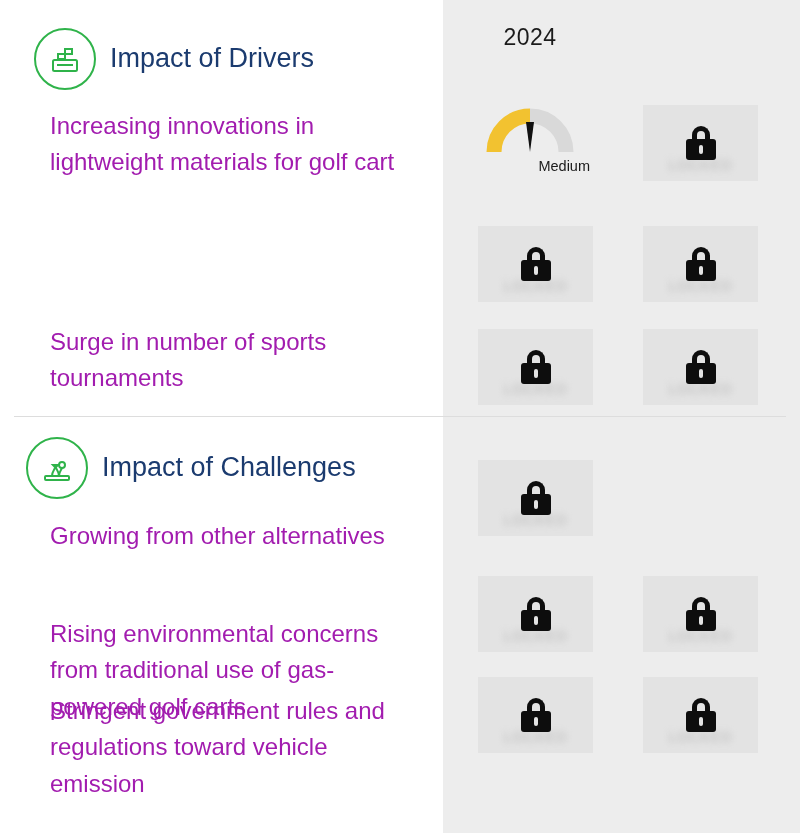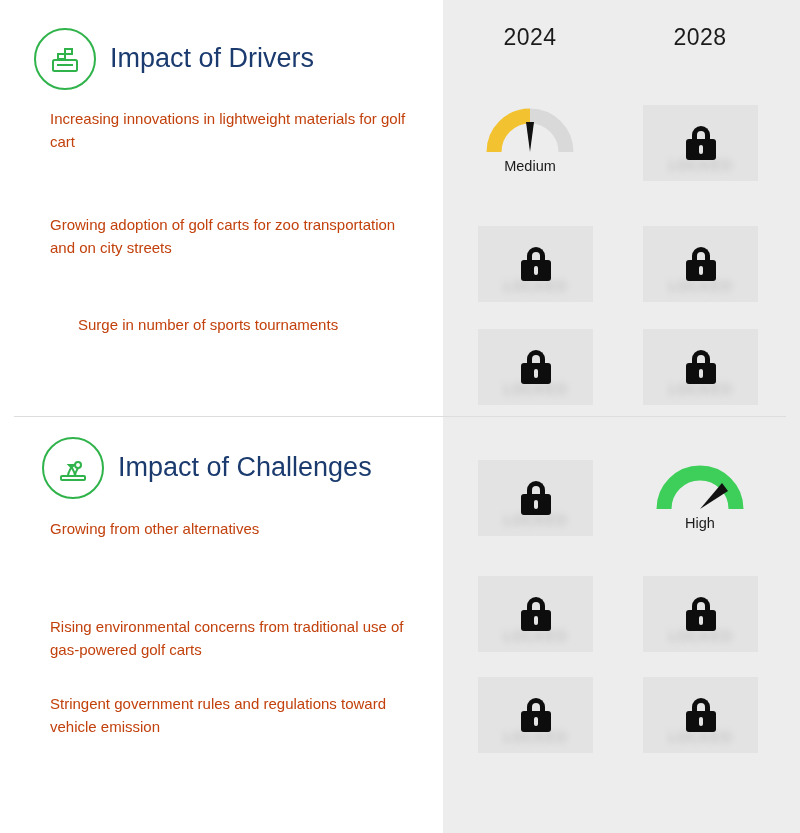--- a/index.html
+++ b/index.html
@@ -60,21 +60,21 @@
   .col-head.c2028 { left: 640px; }
 
   
   .section-title-row {
     position: absolute;
     display: flex;
     align-items: center;
     gap: 14px;
   }
   .section-title-row.drivers { left: 34px; top: 28px; }
-  .section-title-row.challenges { left: 42px; top: 437px; }
+  .section-title-row.challenges { left: 26px; top: 437px; }
   .circle-icon {
     width: 58px;
     height: 58px;
     border-radius: 50%;
     border: 2px solid #2fb34a;
     background: #ffffff;
     display: flex;
     align-items: center;
     justify-content: center;
     flex: 0 0 auto;
@@ -83,27 +83,27 @@
     font-size: 27px;
     color: #1b3b6f;
     line-height: 1.1;
   }
 
   
   .item {
     position: absolute;
     left: 50px;
     width: 370px;
-    font-size: 15px;
+    font-size: 24px;
     line-height: 1.52;
-    color: #c2410c;
+    color: #a21caf;
   }
   .it1 { top: 108px; }
   .it2 { top: 214px; }
-  .it3 { top: 314px; margin-left: 28px; }
+  .it3 { top: 324px; }
   .it4 { top: 518px; }
   .it5 { top: 616px; }
   .it6 { top: 693px; }
 
   
   .divider {
     position: absolute;
     left: 14px;
     top: 416px;
     width: 772px;
@@ -168,21 +168,21 @@
     width: 4px;
     height: 9px;
     background: #e3e3e3;
     border-radius: 2px;
   }
 
   
   .gauge {
     position: absolute;
     width: 120px;
-    text-align: center;
+    text-align: right;
   }
   .gauge .arc-wrap {
     position: relative;
     width: 88px;
     height: 48px;
     margin: 0 auto;
   }
   .gauge .label {
     font-size: 14.5px;
     color: #1b1b1b;
@@ -206,37 +206,35 @@
 </head>
 <body>
 
 <div class="page">
 
   <div class="right-panel"></div>
   <div class="left-panel"></div>
   <div class="edge-bar"></div>
 
   <div class="col-head c2024">2024</div>
-  <div class="col-head c2028">2028</div>
 
   <div class="section-title-row drivers">
     <div class="circle-icon">
       <svg width="34" height="34" viewBox="0 0 34 34" aria-hidden="true">
         <rect x="5" y="18" width="24" height="11" rx="1.5" fill="none" stroke="#2fb34a" stroke-width="2"></rect>
         <path d="M17 18 V8" stroke="#2fb34a" stroke-width="2"></path>
         <path d="M10 12 h7 v5 h-7 z" fill="none" stroke="#2fb34a" stroke-width="2"></path>
         <path d="M17 7 h7 v5 h-7 z" fill="none" stroke="#2fb34a" stroke-width="2"></path>
         <path d="M9 23 h16" stroke="#2fb34a" stroke-width="2"></path>
       </svg>
     </div>
     <div class="section-title">Impact of Drivers</div>
   </div>
 
   <div class="item it1">Increasing innovations in lightweight materials for golf cart</div>
-  <div class="item it2">Growing adoption of golf carts for zoo transportation and on city streets</div>
   <div class="item it3">Surge in number of sports tournaments</div>
 
   <div class="divider"></div>
 
   <div class="section-title-row challenges">
     <div class="circle-icon">
       <svg width="34" height="34" viewBox="0 0 34 34" aria-hidden="true">
         <rect x="5" y="25" width="24" height="4" rx="1" fill="none" stroke="#2fb34a" stroke-width="2"></rect>
         <path d="M12 25 c0-5 3-6 3-9 l-2-2 h5 l-2 2 c0 3 3 4 3 9 z" fill="none" stroke="#2fb34a" stroke-width="2"></path>
         <circle cx="22" cy="14" r="3" fill="none" stroke="#2fb34a" stroke-width="2"></circle>
@@ -254,29 +252,20 @@
     <div class="arc-wrap">
       <svg width="88" height="48" viewBox="0 0 88 48" aria-hidden="true">
         <path d="M8 44 A36 36 0 0 1 44 8" fill="none" stroke="#f2c230" stroke-width="15"></path>
         <path d="M44 8 A36 36 0 0 1 80 44" fill="none" stroke="#d9d9d9" stroke-width="15"></path>
         <path d="M44 44 L40 14 L48 14 Z" fill="#111111"></path>
       </svg>
     </div>
     <div class="label">Medium</div>
   </div>
 
-  <div class="gauge g-high">
-    <div class="arc-wrap">
-      <svg width="88" height="48" viewBox="0 0 88 48" aria-hidden="true">
-        <path d="M8 44 A36 36 0 0 1 80 44" fill="none" stroke="#3ecf5a" stroke-width="15"></path>
-        <path d="M44 44 L66 18 L72 26 Z" fill="#111111"></path>
-      </svg>
-    </div>
-    <div class="label">High</div>
-  </div>
 
   <div class="cell r1b">
     <div class="lock">
         <div class="shackle"></div>
         <div class="body"></div>
       </div>
     <div class="blur-text">LOCKED</div>
   </div>
   <div class="cell r2a">
     <div class="lock">

